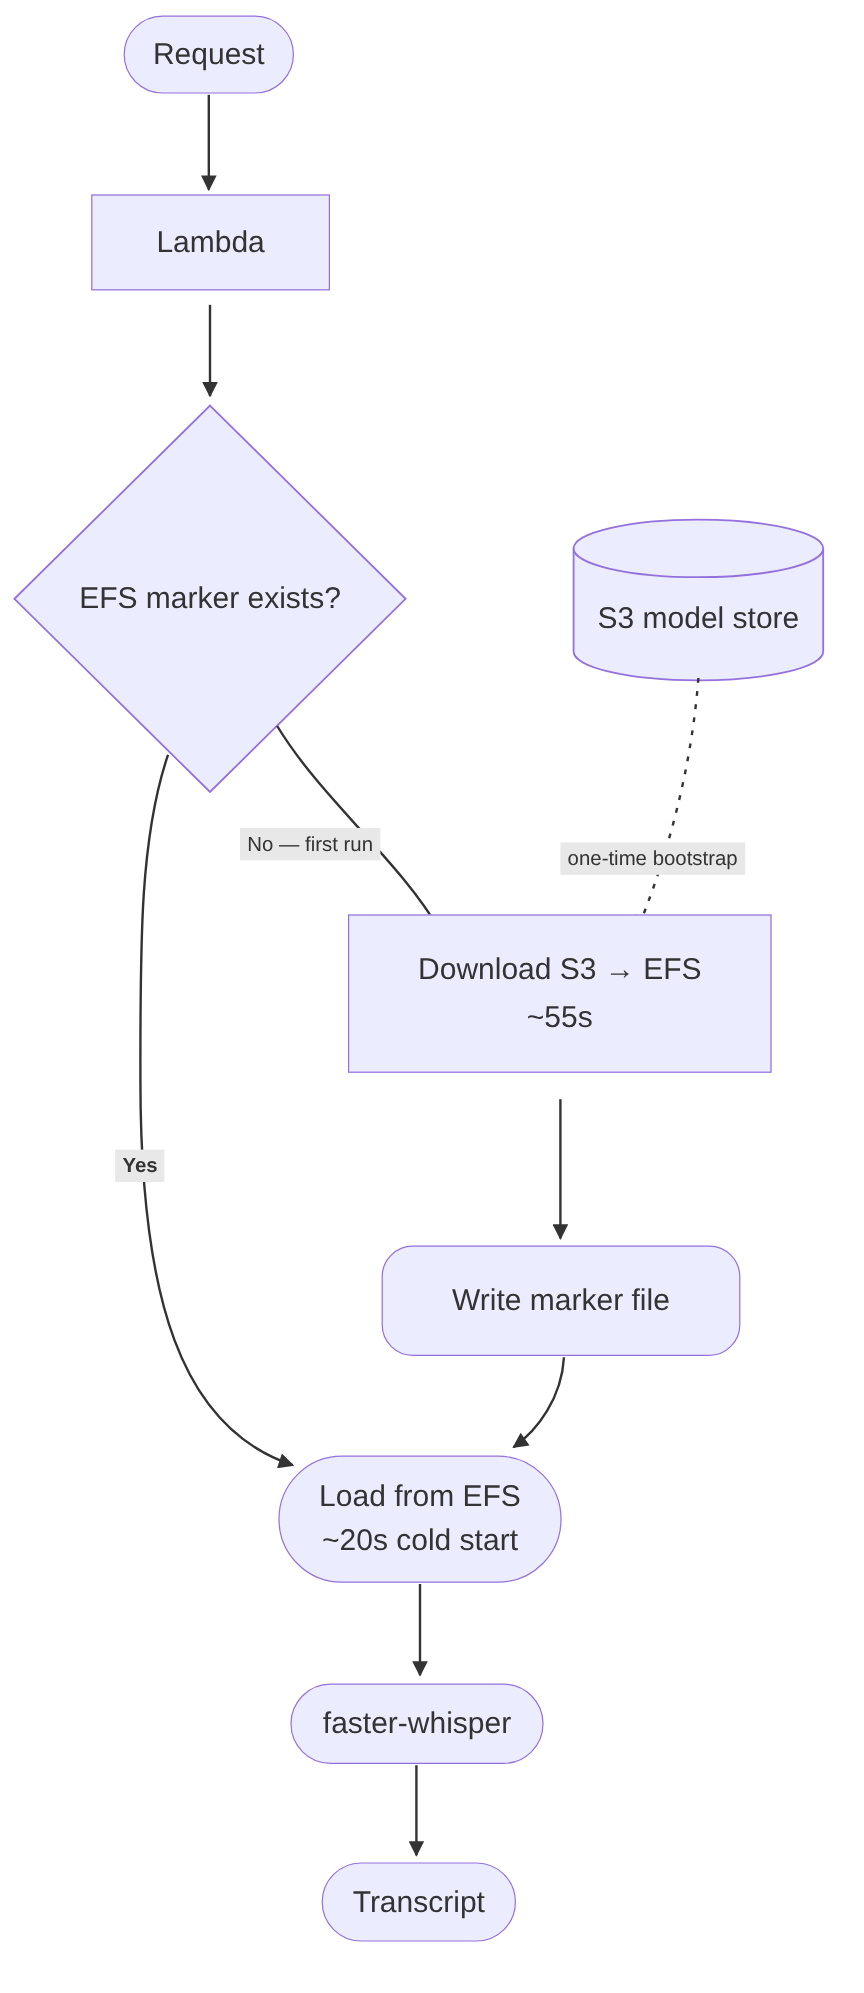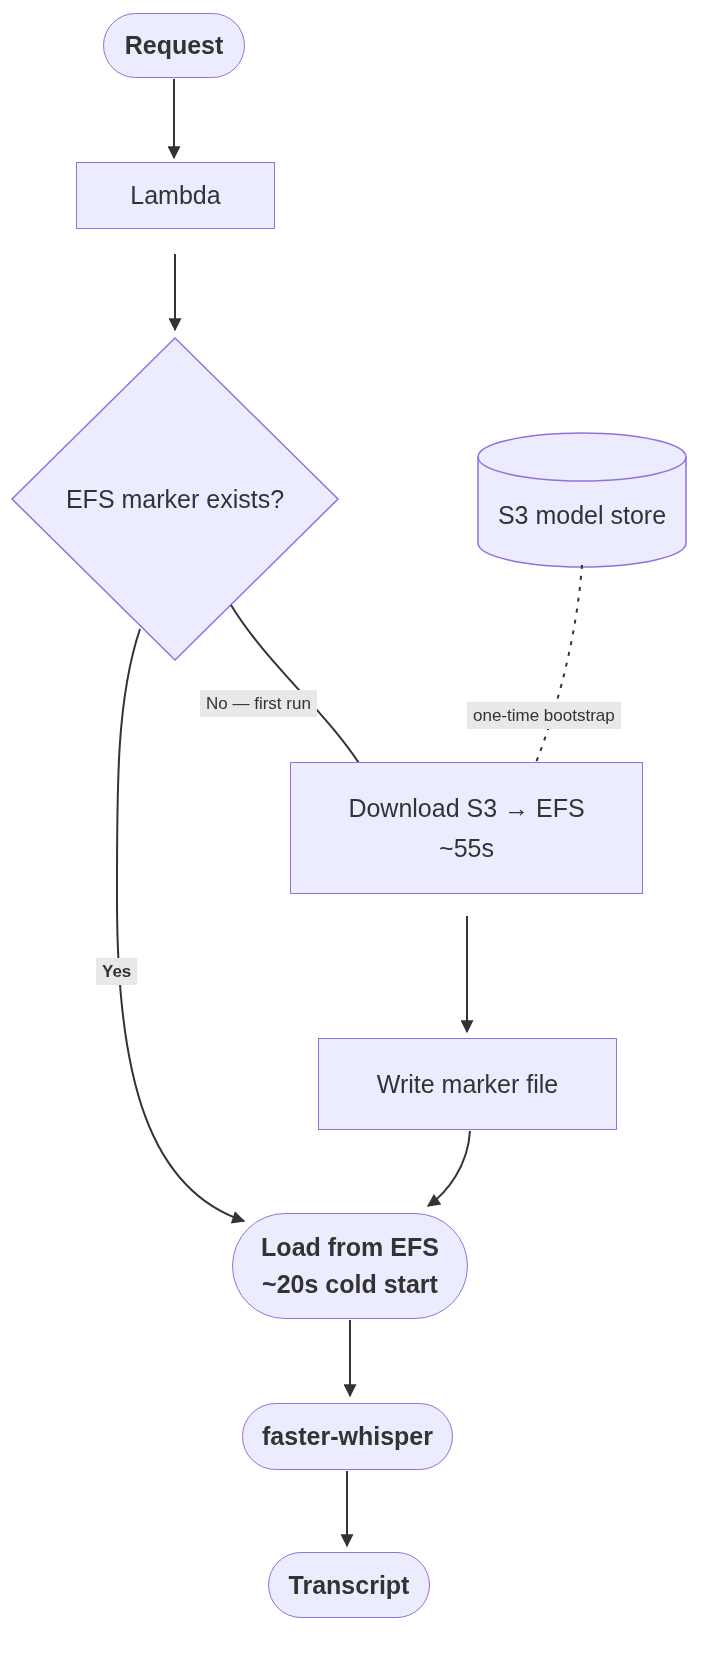--- a/index.html
+++ b/index.html
@@ -10,21 +10,21 @@
   body{background:#fff;font-family:"Liberation Sans",sans-serif;}
   .canvas{position:relative;width:720px;height:1661px;background:var(--background);overflow:hidden;}
   #edge-layer{position:absolute;left:0;top:0;width:720px;height:1661px;}
   #edge-layer path.edge{fill:none;stroke:var(--edge);stroke-width:2px;}
   #edge-layer path.dashed{stroke-dasharray:4 7;}
   #edge-layer .shape{fill:var(--node-fill);stroke:var(--node-border);stroke-width:1.5px;}
   marker path{fill:var(--edge);stroke:none;}
   .node{position:absolute;display:flex;flex-direction:column;align-items:center;justify-content:center;
         box-sizing:border-box;background:var(--node-fill);border:1.5px solid var(--node-border);
         color:var(--text);font-size:25px;line-height:1.55;text-align:center;}
-  .pill{border-radius:999px;font-weight:bold;}
+  .pill{border-radius:999px;}
   .ghost{background:transparent;border:none;}
   .edge-label{position:absolute;background:var(--label-bg);color:var(--text);
         font-size:17px;line-height:1.25;padding:3px 6px;white-space:nowrap;}
 </style>
 </head>
 <body>
 
 <div class="canvas">
 
   <svg id="edge-layer" viewBox="0 0 720 1661" xmlns="http://www.w3.org/2000/svg">
@@ -46,38 +46,38 @@
     <path class="edge" d="M467,916 V1032" marker-end="url(#arrow)"></path>
     <path class="edge" d="M470,1131 C468,1165 448,1192 428,1206" marker-end="url(#arrow)"></path>
     <path class="edge" d="M350,1320 V1396" marker-end="url(#arrow)"></path>
     <path class="edge" d="M347,1471 V1546" marker-end="url(#arrow)"></path>
   </svg>
 
   <div class="node pill" style="left:103px;top:13px;width:142px;height:65px;">
     <span>Request</span>
   </div>
 
-  <div class="node" style="left:76px;top:162px;width:199px;height:67px;">
+  <div class="node" style="left:76px;top:162px;width:199px;height:80px;">
     <span>Lambda</span>
   </div>
 
   <div class="node ghost" style="left:25px;top:473px;width:300px;height:52px;">
     <span>EFS marker exists?</span>
   </div>
 
   <div class="node ghost" style="left:480px;top:485px;width:204px;height:60px;">
     <span>S3 model store</span>
   </div>
 
   <div class="node" style="left:290px;top:762px;width:353px;height:132px;line-height:1.6;">
     <span>Download S3 → EFS</span>
     <span>~55s</span>
   </div>
 
-  <div class="node" style="left:318px;top:1038px;width:299px;height:92px;">
+  <div class="node" style="left:318px;top:1038px;width:299px;height:92px;border-radius:26px;">
     <span>Write marker file</span>
   </div>
 
   <div class="node pill" style="left:232px;top:1213px;width:236px;height:106px;line-height:1.5;">
     <span>Load from EFS</span>
     <span>~20s cold start</span>
   </div>
 
   <div class="node pill" style="left:242px;top:1403px;width:211px;height:67px;">
     <span>faster-whisper</span>

